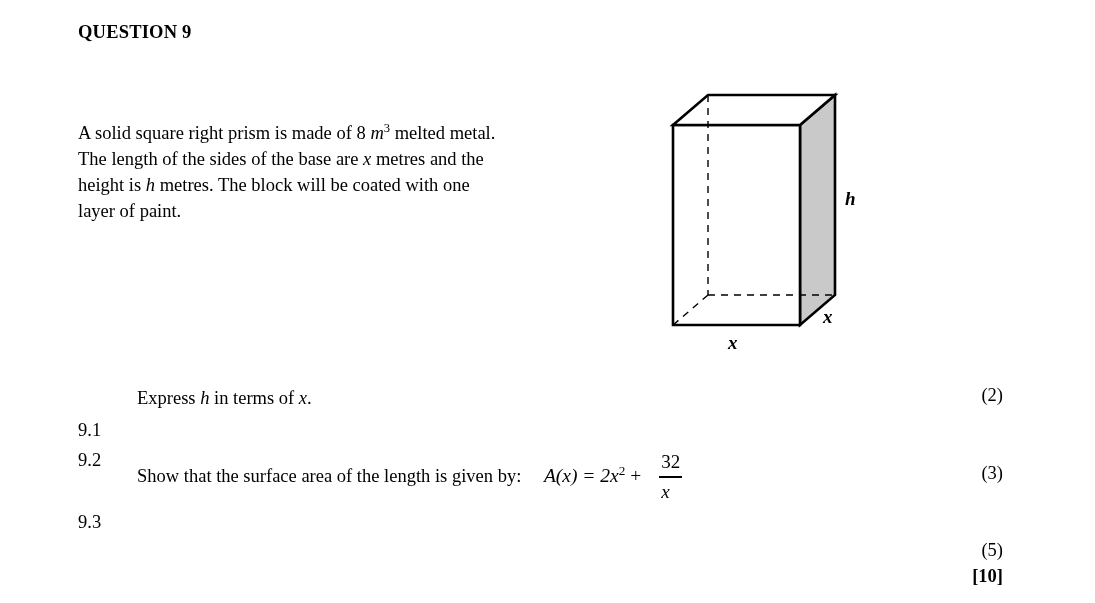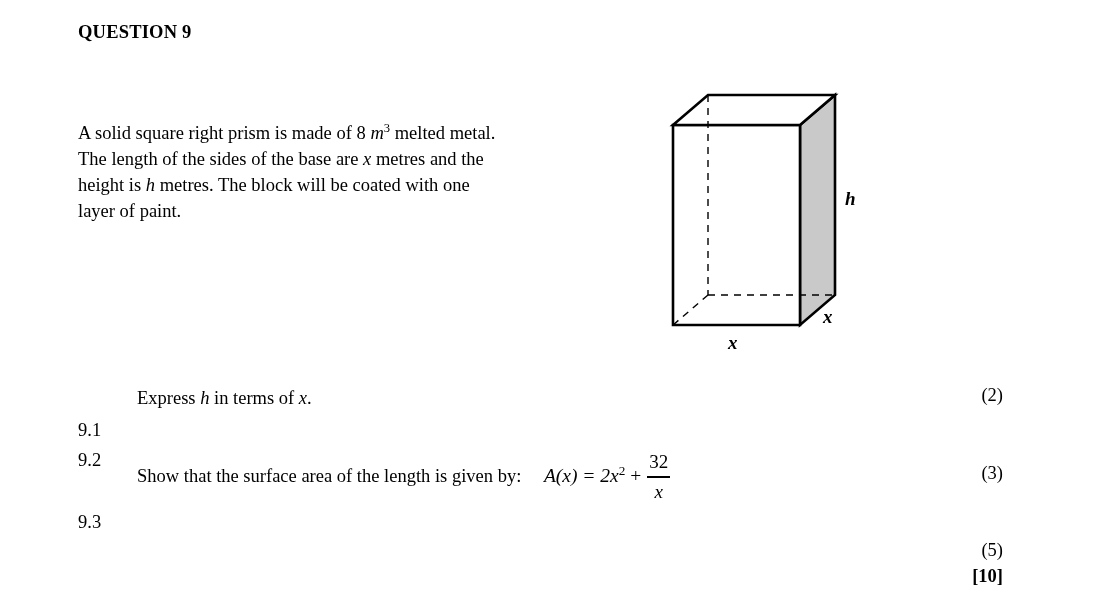--- a/index.html
+++ b/index.html
@@ -99,25 +99,25 @@
     font-family: "Liberation Serif", serif;
     font-size: 19.5px;
     vertical-align: middle;
     white-space: nowrap;
   }
   .formula .lhs {
     font-style: italic;
   }
   .frac {
     display: inline-block;
-    text-align: center;
+    text-align: left;
     vertical-align: middle;
     position: relative;
     top: -1px;
-    margin-left: 4px;
+    margin-left: 16px;
   }
   .frac .num {
     display: block;
     padding: 0 4px 1px 4px;
     font-size: 19px;
   }
   .frac .bar {
     display: block;
     height: 1.6px;
     background: #000;

